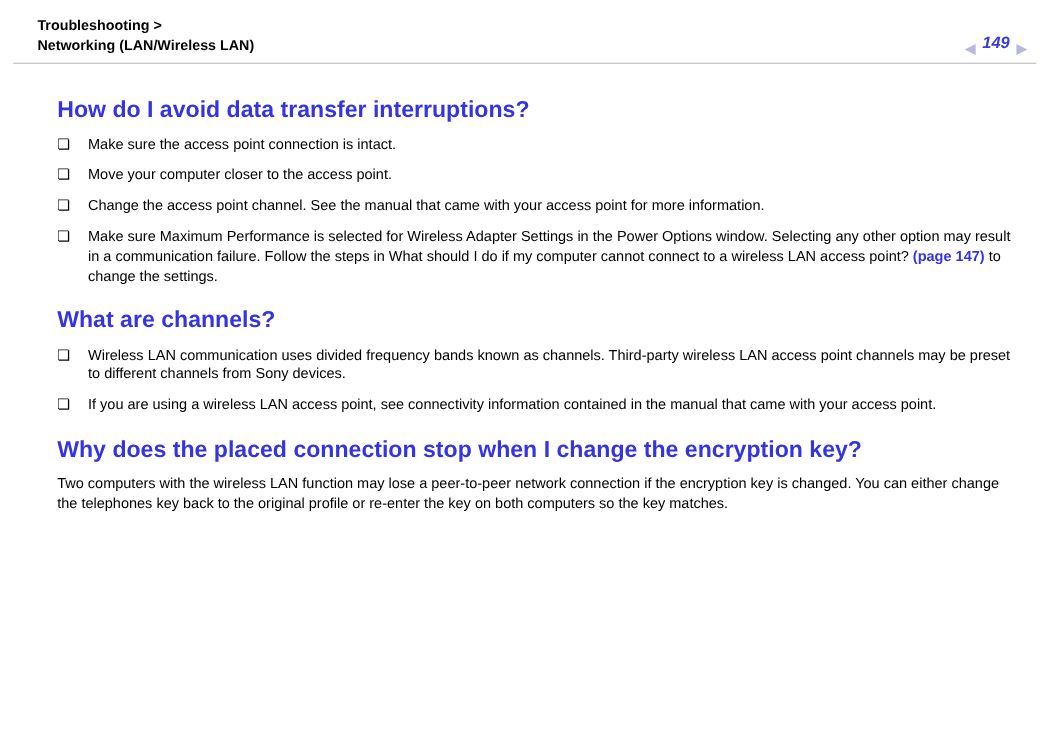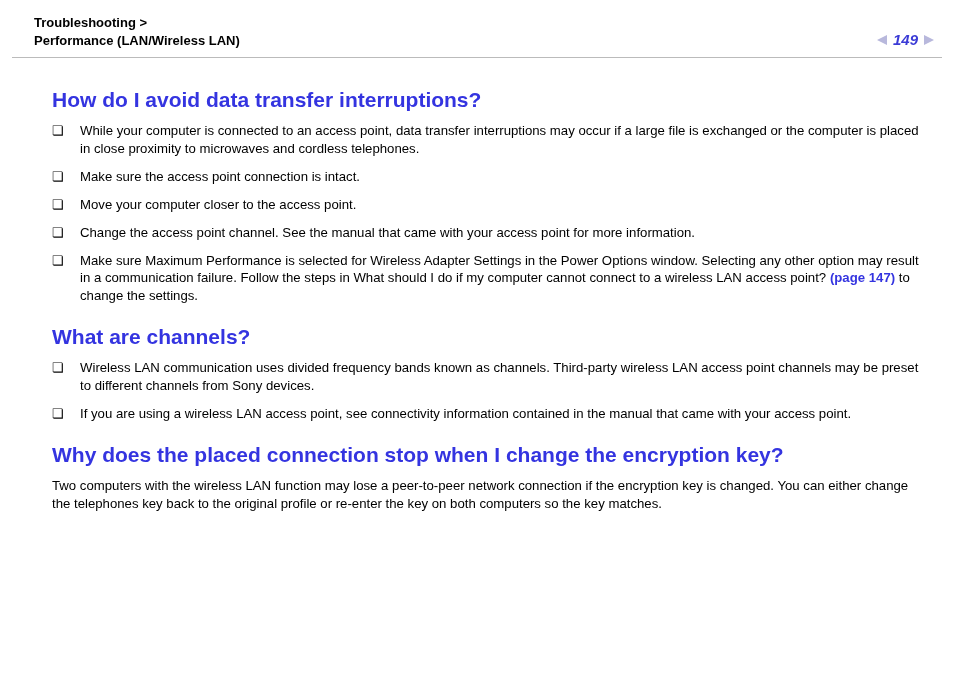--- a/index.html
+++ b/index.html
@@ -21,21 +21,21 @@
   .breadcrumb {
     font-weight: bold;
     font-size: 13px;
     color: #000;
   }
   .page-num-wrap {
     position: absolute;
     right: 20px;
     top: 30px;
     display: flex;
-    align-items: center;
+    align-items: flex-end;
     gap: 6px;
   }
   .page-num {
     font-weight: bold;
     font-style: italic;
     color: #3b3bd6;
     font-size: 15px;
   }
   .divider {
     border: none;
@@ -89,35 +89,34 @@
   }
   .tri-left  { border-right: 10px solid #b8b8dc; }
   .tri-right { border-left:  10px solid #b8b8dc; }
 </style>
 </head>
 <body>
 
 <div class="header">
   <div class="breadcrumb">
     <span>Troubleshooting &gt;</span><br>
-    <span>Performance (LAN/Wireless LAN)</span>
+    <span>Networking (LAN/Wireless LAN)</span>
   </div>
   <div class="page-num-wrap">
     <span class="tri tri-left"></span>
     <span class="page-num">149</span>
     <span class="tri tri-right"></span>
   </div>
 </div>
 <hr class="divider">
 
 <div class="content">
 
   <h2 class="qa">How do I avoid data transfer interruptions?</h2>
   <ul class="bl">
-    <li><span>While your computer is connected to an access point, data transfer interruptions may occur if a large file is exchanged or the computer is placed in close proximity to microwaves and cordless telephones.</span></li>
     <li><span>Make sure the access point connection is intact.</span></li>
     <li><span>Move your computer closer to the access point.</span></li>
     <li><span>Change the access point channel. See the manual that came with your access point for more information.</span></li>
     <li id="rich-bullet"><span>Make sure </span><span class="bold">Maximum Performance</span><span> is selected for </span><span class="bold">Wireless Adapter Settings</span><span> in the </span><span class="bold">Power Options</span><span> window. Selecting any other option may result in a communication failure. Follow the steps in </span><span class="bold">What should I do if my computer cannot connect to a wireless LAN access point?</span><span> </span><span class="link">(page 147)</span><span> to change the settings.</span></li>
   </ul>
 
   <h2 class="qa">What are channels?</h2>
   <ul class="bl">
     <li><span>Wireless LAN communication uses divided frequency bands known as channels. Third-party wireless LAN access point channels may be preset to different channels from Sony devices.</span></li>
     <li><span>If you are using a wireless LAN access point, see connectivity information contained in the manual that came with your access point.</span></li>

